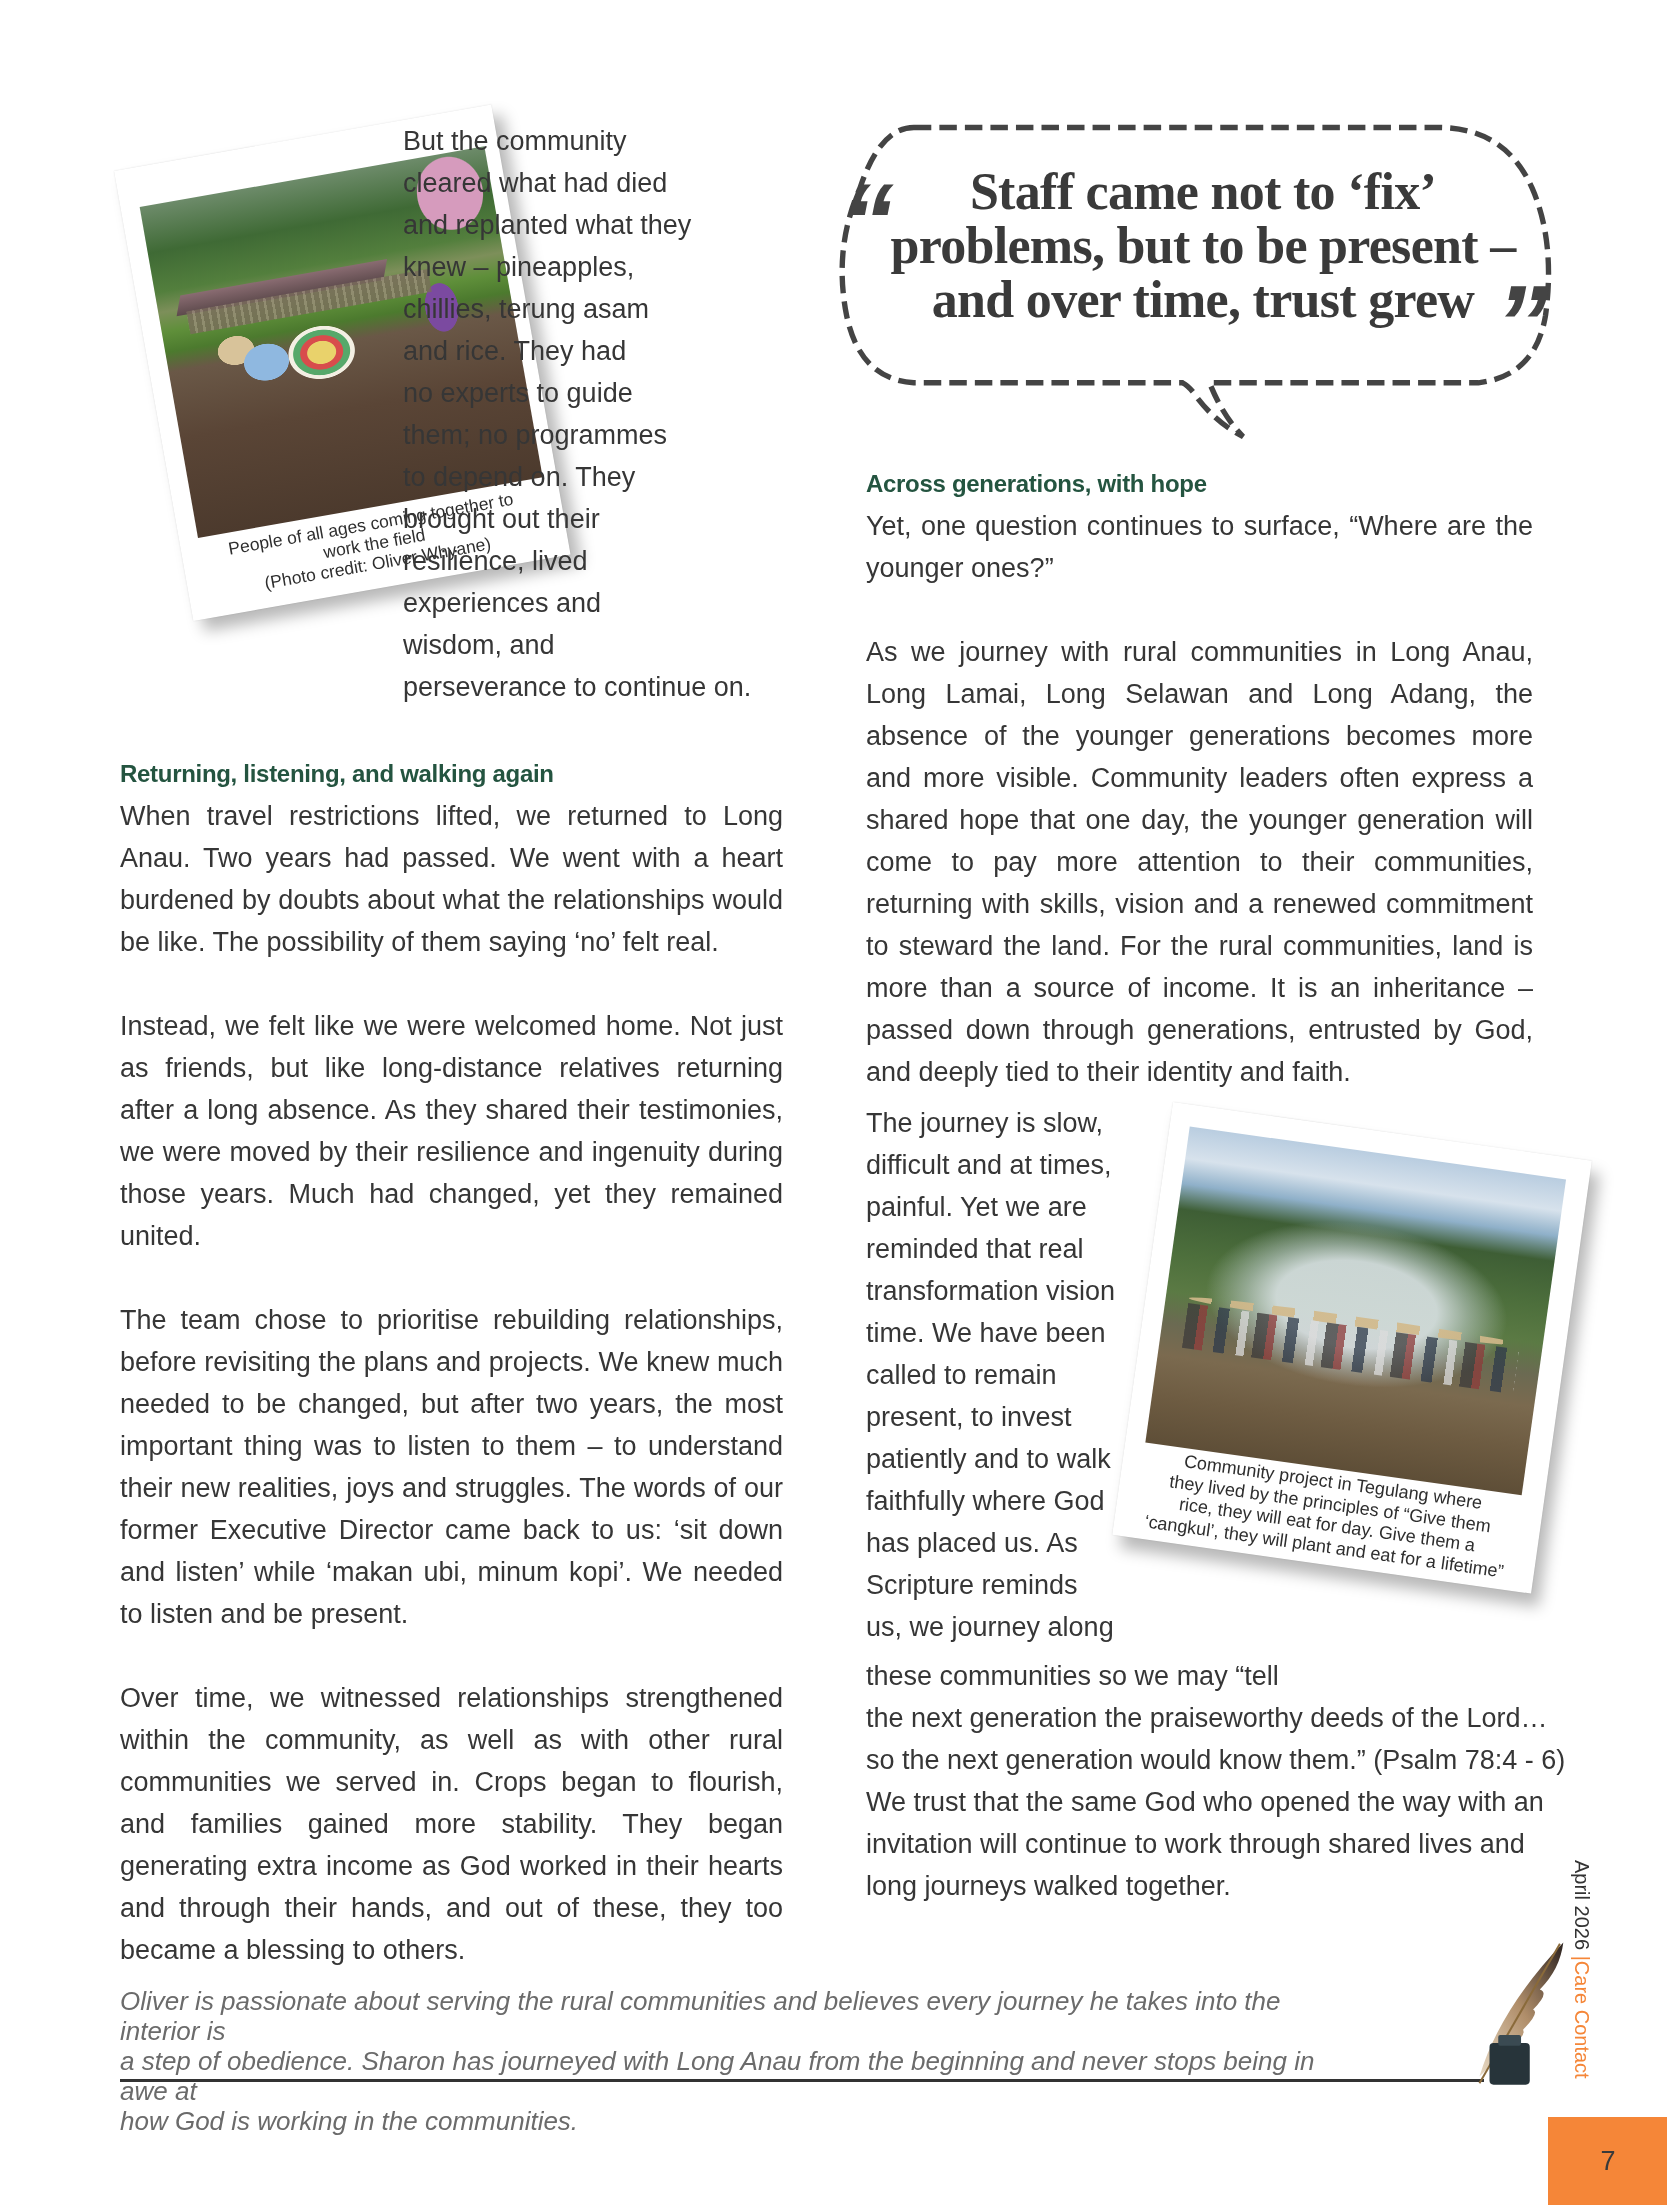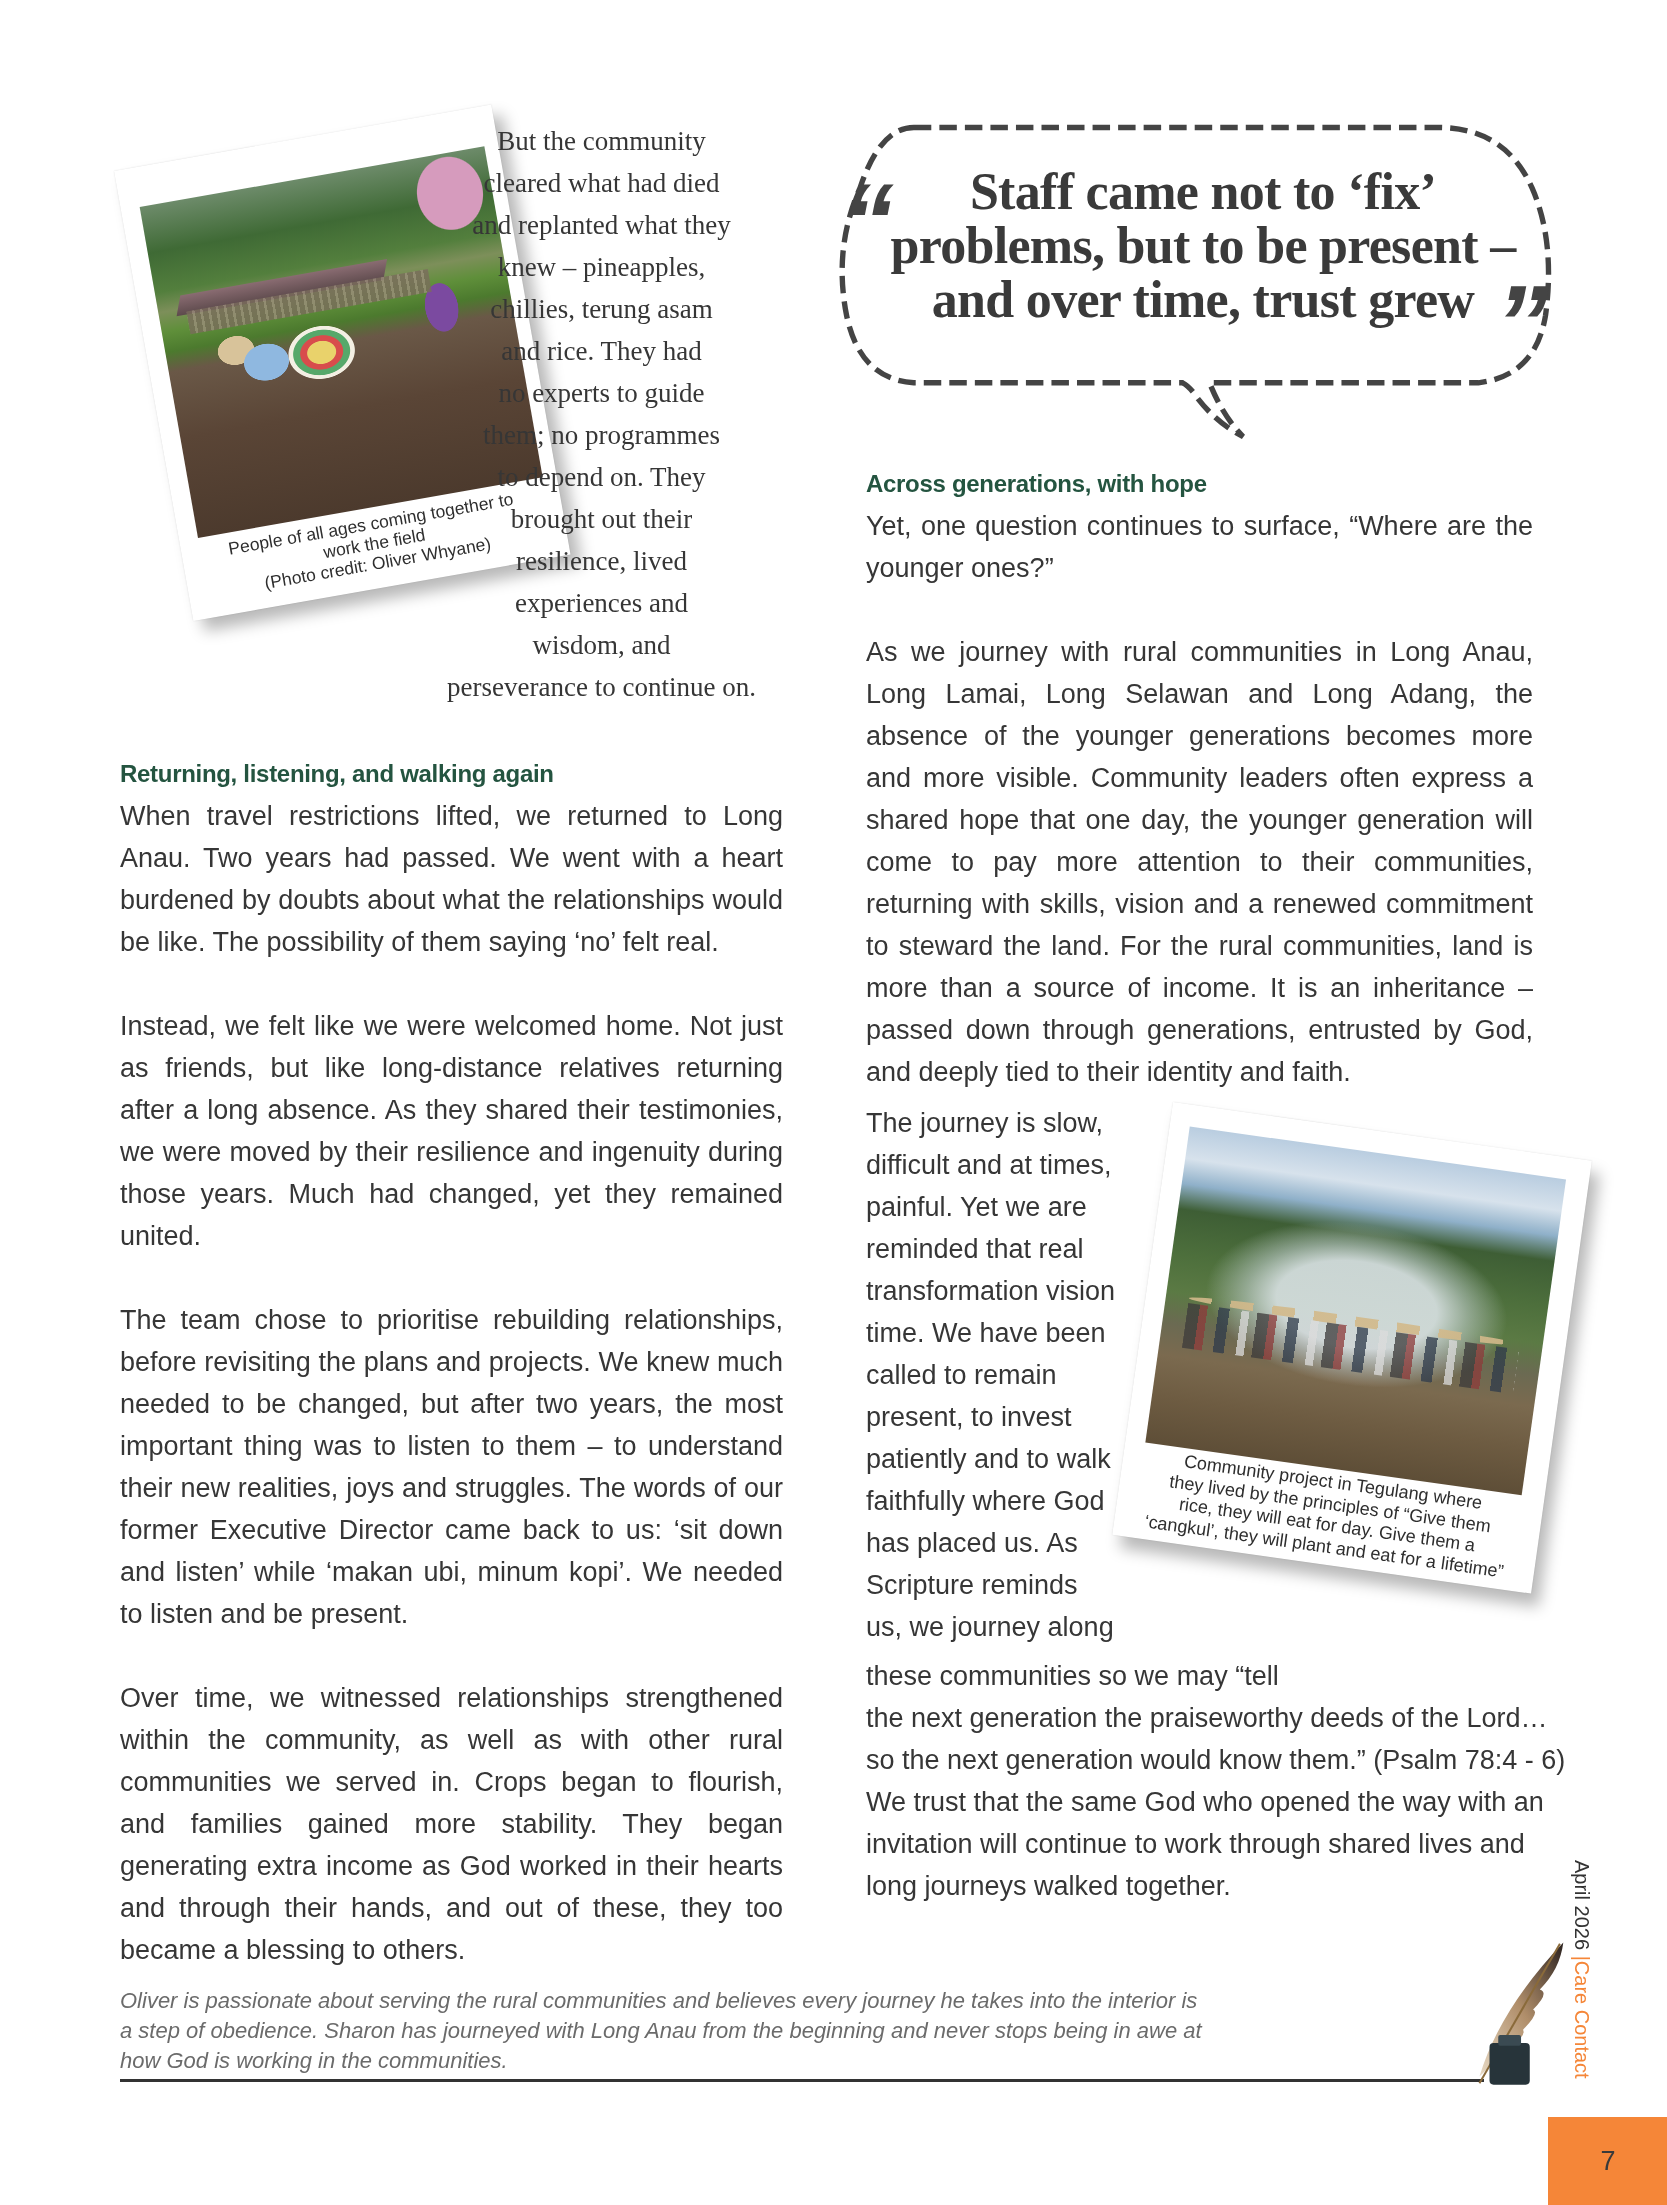--- a/index.html
+++ b/index.html
@@ -4,21 +4,21 @@
 <style>
   html, body { margin:0; padding:0; background:#ffffff; }
   body { width:1668px; height:2205px; position:relative; overflow:hidden;
          font-family:"Liberation Sans", sans-serif; color:#333333; }
   .abs { position:absolute; }
   .body-text { font-size:27px; line-height:42px; color:#363636; }
   .justify { text-align:justify; }
   .para { margin:0 17px 42px 0; }
   .heading { font-family:"Liberation Sans", sans-serif; font-weight:bold; color:#245440;
              font-size:24px; letter-spacing:-0.3px; margin:0; line-height:40px; }
-  .rline { display:block; text-align:center; white-space:nowrap;font-family:Liberation Serif, serif; }
+  .rline { display:block; text-align:left; white-space:nowrap; }
   .lline { display:block; text-align:left; white-space:nowrap; }
 
   
   .polaroid { position:absolute; background:#fff;
               box-shadow: 9.4px 12px 15px rgba(0,0,0,0.28), 0 0 1.3px rgba(0,0,0,0.15); }
   .photo { position:absolute; overflow:hidden; }
   .caption { position:absolute; text-align:center; color:#2e2e2e;
              font-family:"Liberation Sans", sans-serif; }
 
   
@@ -45,21 +45,21 @@
       opacity:.75; }
   .photo2 .hats { position:absolute; left:6%; top:52%; width:88%; height:3%;
       background:repeating-linear-gradient(90deg, #d2b98a 0 23px, transparent 23px 42px); opacity:.9; border-radius:50%; }
 
   
   .bubble-text { font-family:"Liberation Serif", serif; font-weight:bold; color:#3a3a3a;
       font-size:52px; line-height:54px; text-align:center; letter-spacing:-0.7px; }
   .quote-mark { font-family:"Liberation Sans", sans-serif; font-weight:bold; color:#444;
       font-size:108px; line-height:1; font-style:italic; }
 
-  .bio { font-style:italic; color:#6b6b6b; font-size:22px; line-height:30px; }
+  .bio { font-style:italic; color:#6b6b6b; font-size:26px; line-height:30px; }
   .rule { background:#333; height:3.4px; }
   .side-label { font-size:20px; white-space:nowrap; transform-origin:left top; transform:rotate(90deg); }
   .page-box { background:#f58638; color:#3a3a3a; font-size:27px; text-align:center; }
 </style>
 </head>
 <body>
 
 <div class="polaroid" style="left:114px; top:171px; width:383px; height:457px; transform:rotate(-10deg); transform-origin:0 0;">
   <div class="photo photo1" style="left:19px; top:40px; width:350px; height:336px;">
     <div class="roof"></div>

